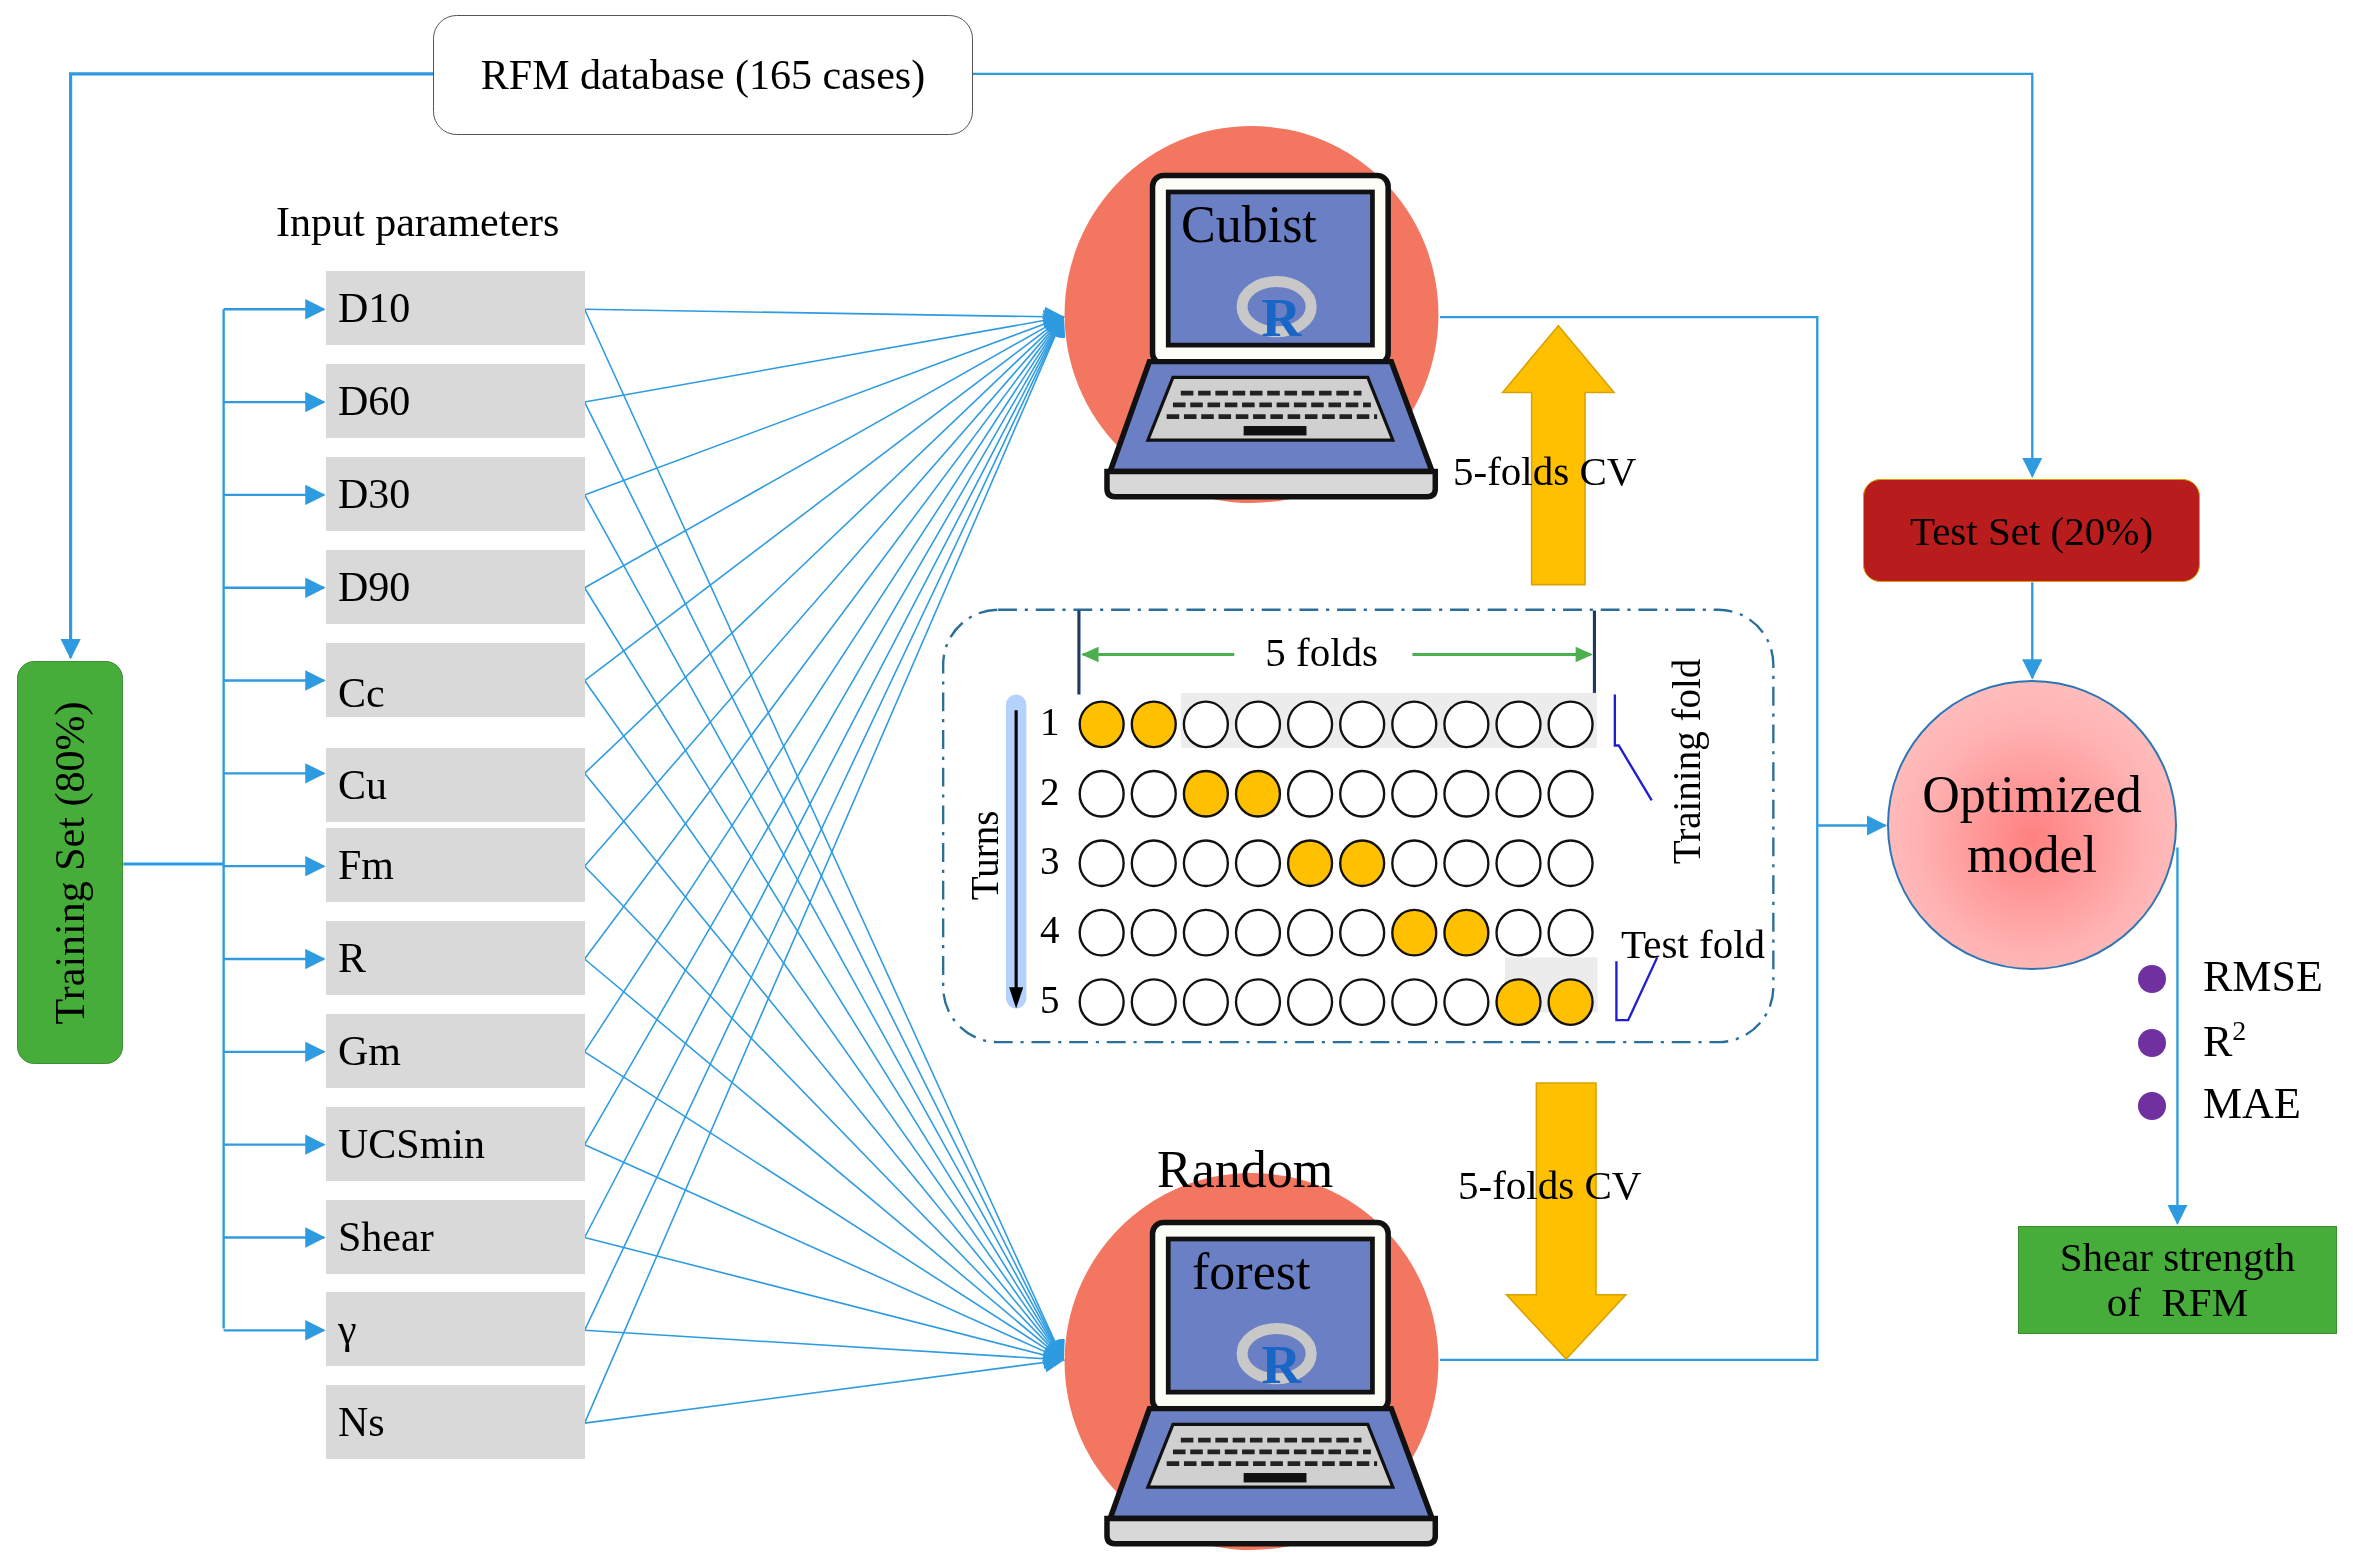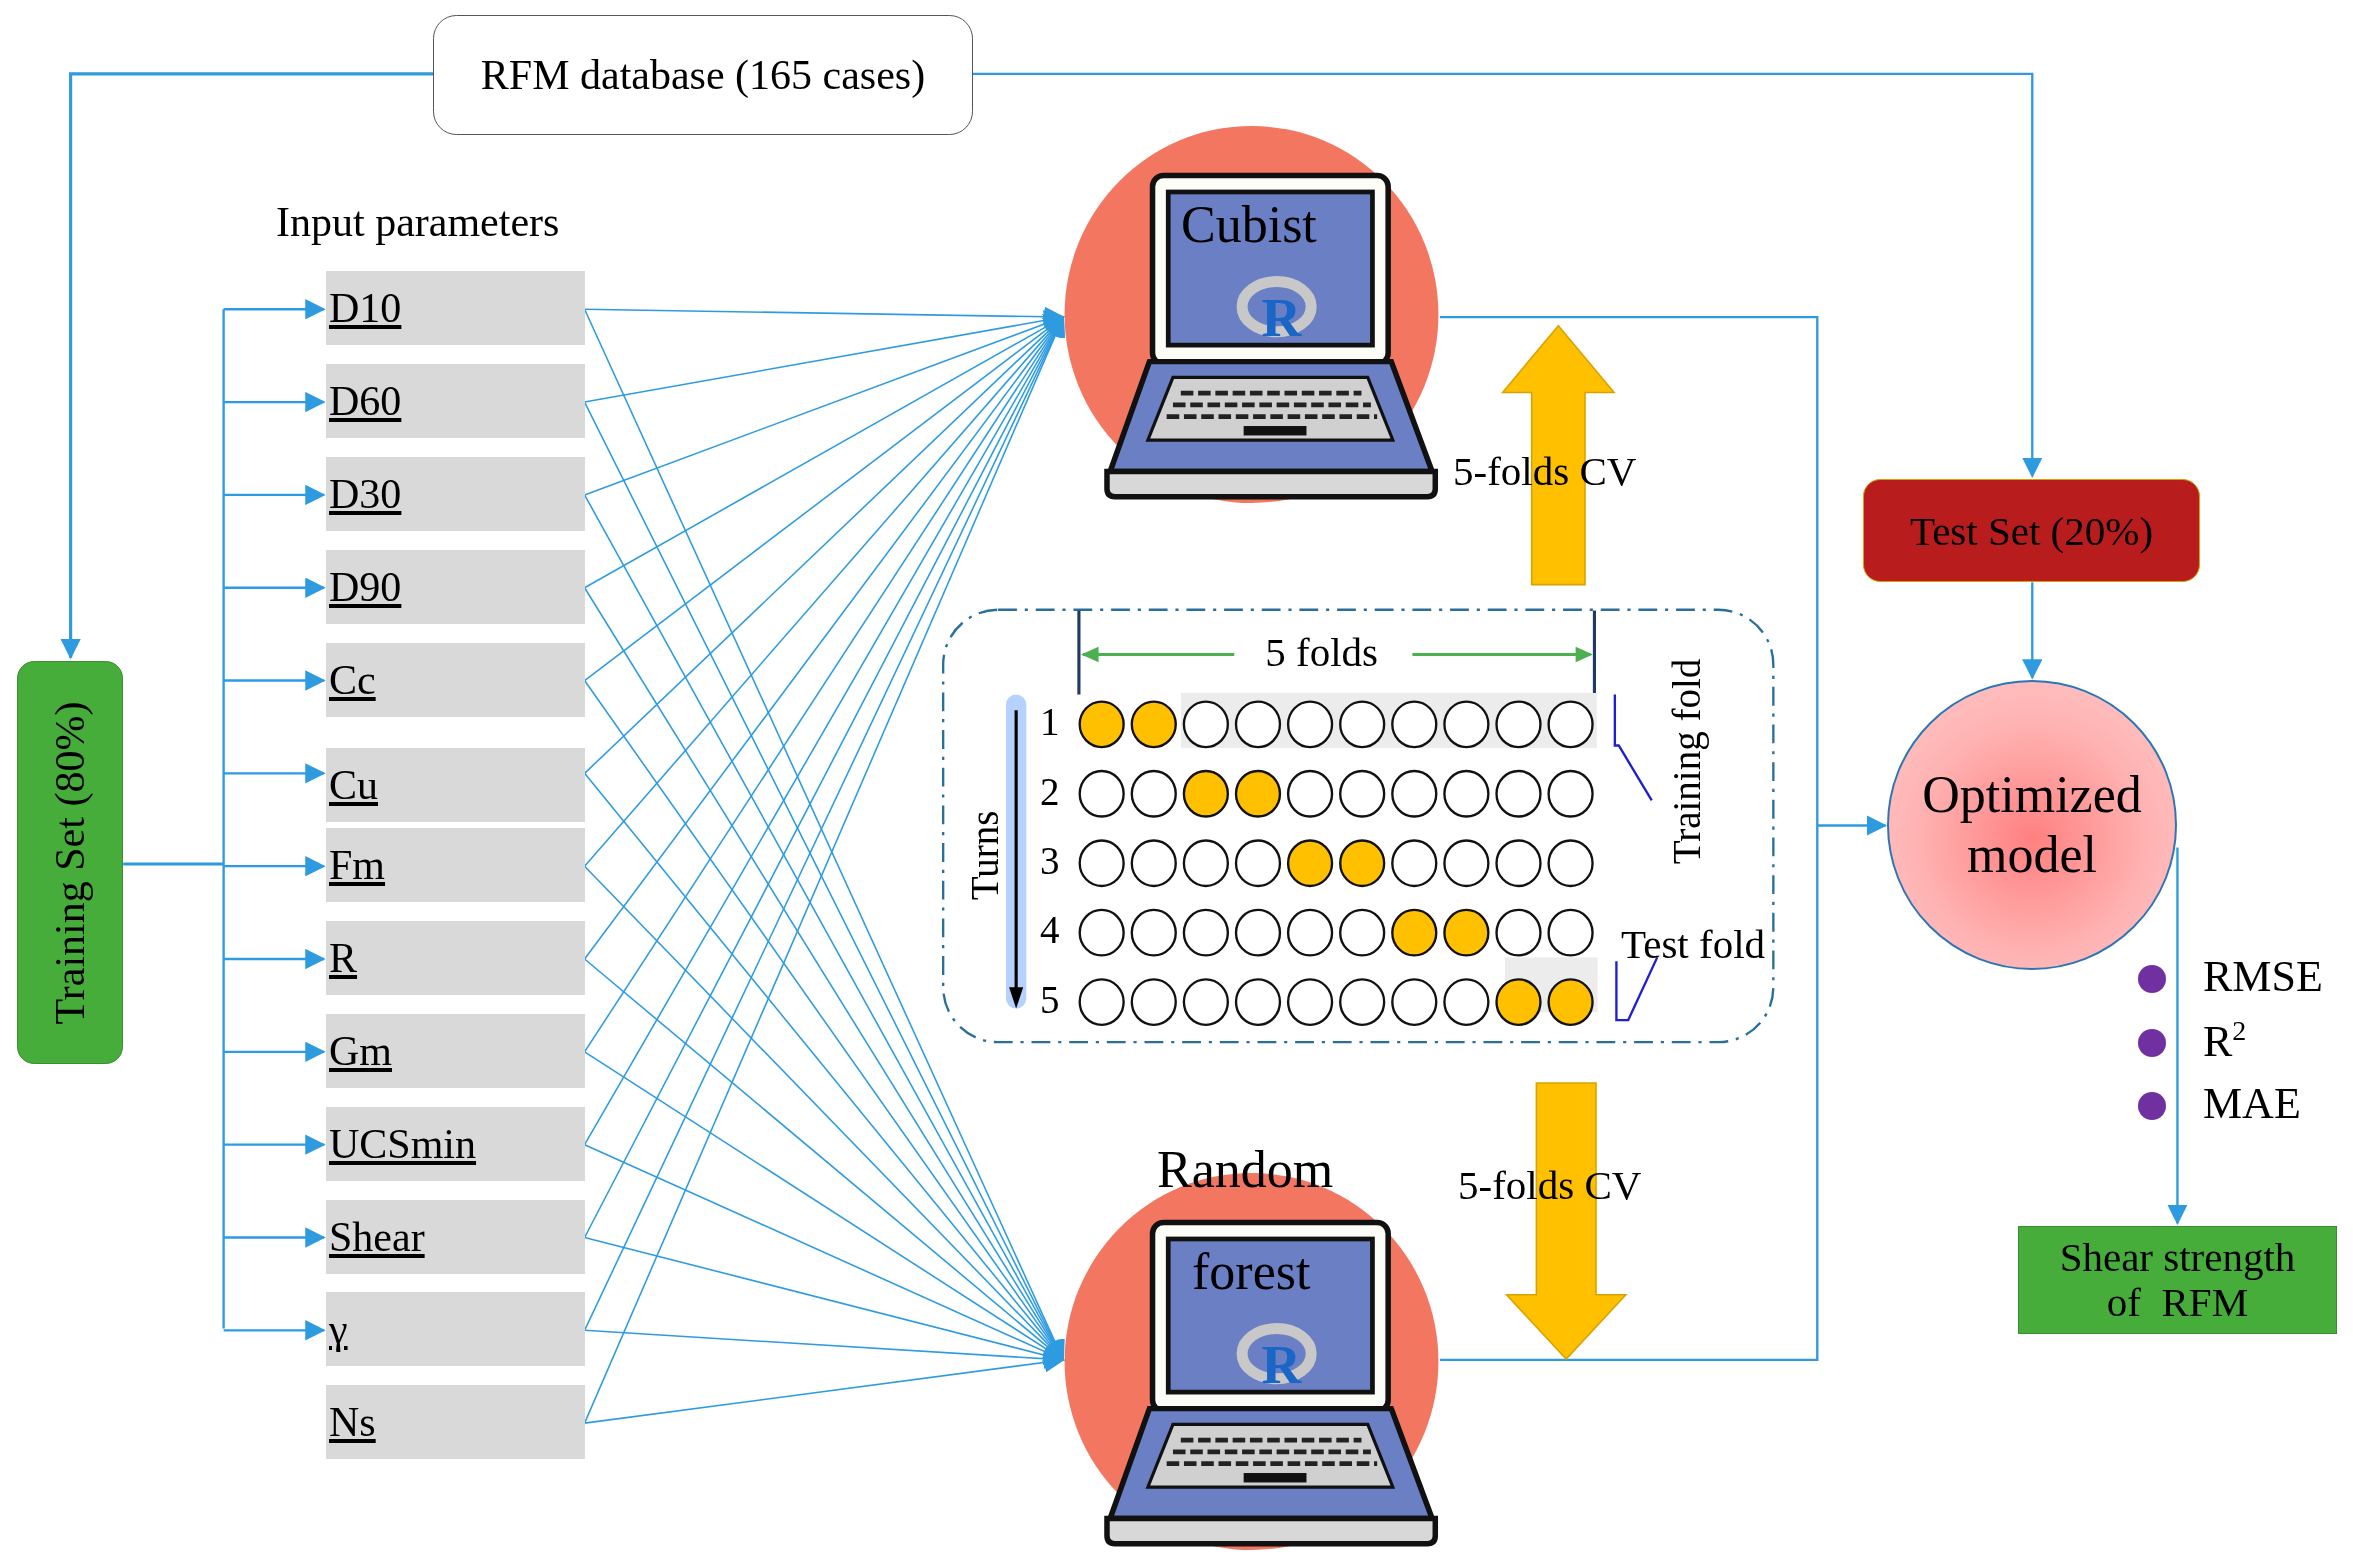--- a/index.html
+++ b/index.html
@@ -4,21 +4,21 @@
 <style>
   html,body{margin:0;padding:0;background:#ffffff;}
   body{width:2354px;height:1564px;position:relative;overflow:hidden;font-family:"Liberation Serif","DejaVu Serif",serif;color:#000;}
   #stage{position:absolute;left:0;top:0;width:2354px;height:1564px;}
   .abs{position:absolute;}
   .txt{font-family:"Liberation Serif","DejaVu Serif",serif;color:#000;white-space:nowrap;}
   .db-box{left:433px;top:15px;width:540px;height:120px;border:1.6px solid #555;border-radius:23.5px;background:#fff;display:flex;align-items:center;justify-content:center;font-size:42px;box-sizing:border-box;}
   .train-box{left:17.3px;top:661px;width:106px;height:403px;background:#47ad3a;border:1.6px solid #3a8e2f;border-radius:17.3px;box-sizing:border-box;}
   .train-label{position:absolute;left:50%;top:50%;transform:translate(-50%,-50%) rotate(-90deg);font-size:42px;}
   .params-title{left:276px;top:198px;font-size:42px;}
-  .param{left:326px;width:259px;height:74px;background:#d9d9d9;display:flex;align-items:center;padding-left:3px;box-sizing:border-box;font-size:42px;text-decoration:underline;}
+  .param{left:326px;width:259px;height:74px;background:#d9d9d9;display:flex;align-items:center;padding-left:12px;box-sizing:border-box;font-size:42px;}
   .test-box{left:1863px;top:479px;width:337px;height:103px;background:#b91c1c;border:1.6px solid #d9a200;border-radius:17.3px;box-sizing:border-box;display:flex;align-items:center;justify-content:center;font-size:41px;}
   .opt-circle{left:1887px;top:680px;width:290px;height:290px;border-radius:50%;border:2.4px solid #2e75b6;box-sizing:border-box;background:radial-gradient(circle at 50% 55%,#ff8080 0%,#ffb3b3 55%,#ffc9c9 100%);display:flex;flex-direction:column;align-items:center;justify-content:center;font-size:52px;line-height:1.15;text-align:center;}
   .shear-box{left:2018px;top:1226px;width:319px;height:108px;background:#47ad3a;border:1.6px solid #3a8e2f;box-sizing:border-box;display:flex;flex-direction:column;align-items:center;justify-content:center;font-size:41px;line-height:1.1;}
   .metric-dot{width:28px;height:28px;border-radius:50%;background:#7030a0;}
   .metric-label{font-size:44px;}
   .cv-label{font-size:41px;}
   .row-num{font-size:39px;}
   .turns-label{font-size:39px;transform:rotate(-90deg);transform-origin:center;}
   .vert-label{font-size:39px;transform:rotate(-90deg);transform-origin:center;}
   .model-label{font-size:52px;}
@@ -260,21 +260,21 @@
     </div>
     <div class="abs param txt" style="top: 364px;">
       <span>D60</span>
     </div>
     <div class="abs param txt" style="top: 457px;">
       <span>D30</span>
     </div>
     <div class="abs param txt" style="top: 550px;">
       <span>D90</span>
     </div>
-    <div class="abs param txt" style="top: 643px;">
+    <div class="abs param txt" style="top: 643px; align-items: flex-end;">
       <span>Cc</span>
     </div>
     <div class="abs param txt" style="top: 736px; margin-top: 12px;">
       <span>Cu</span>
     </div>
     <div class="abs param txt" style="top: 828px;">
       <span>Fm</span>
     </div>
     <div class="abs param txt" style="top: 921px;">
       <span>R</span>

